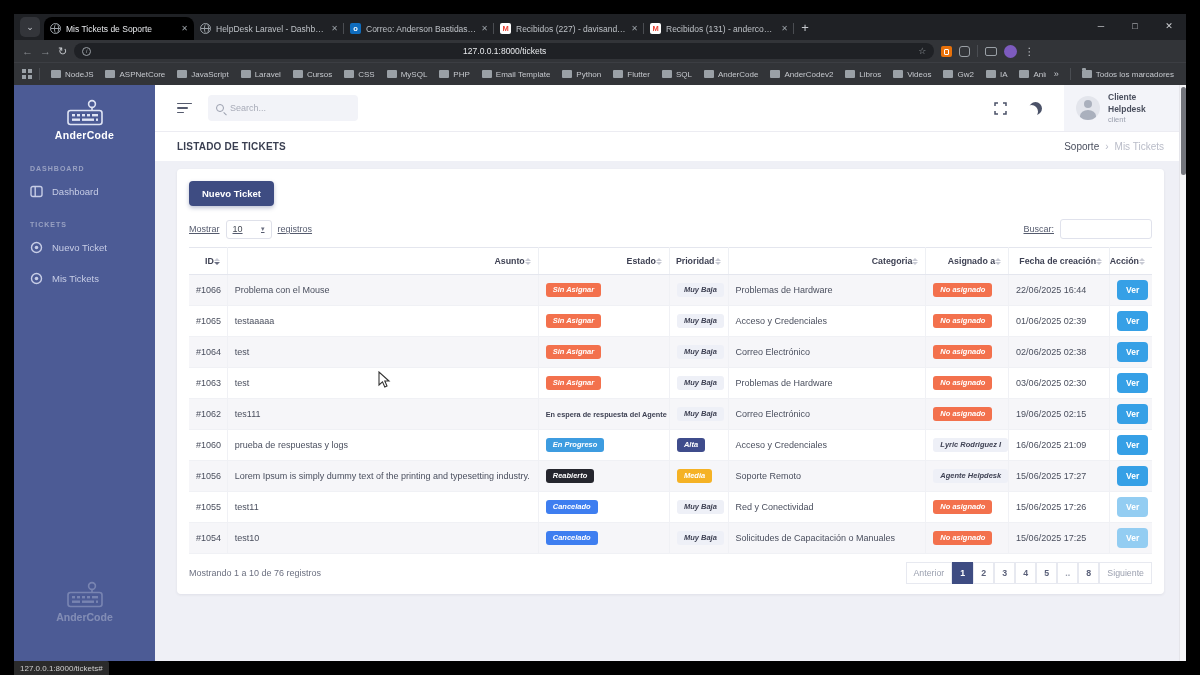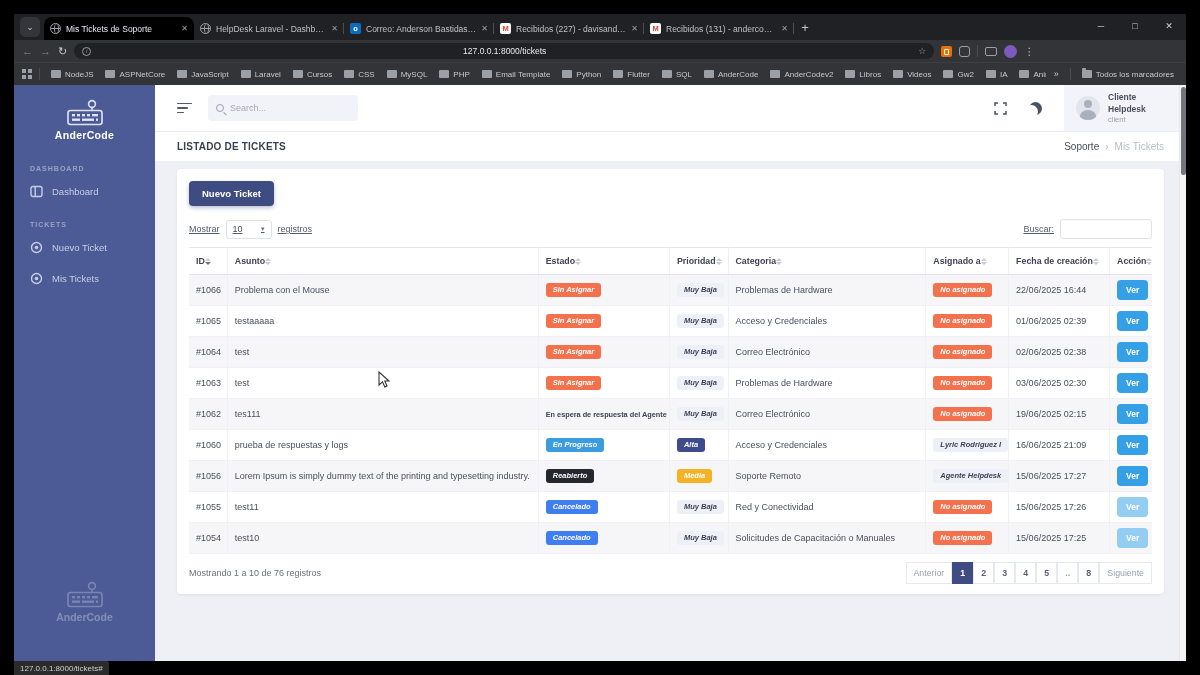--- a/index.html
+++ b/index.html
@@ -92,21 +92,21 @@
   .btn-primary { display:inline-block; background:#3e4c82; color:#fff; font-size:9.5px; font-weight:bold; padding:7px 13px; border-radius:4px; border:0; box-shadow:0 2px 4px rgba(62,76,130,.35); font-family:"Liberation Sans",sans-serif; }
   .ctl-row { display:flex; align-items:center; margin:13px 0 8px; font-size:9px; color:#555b6e;text-decoration:underline; }
   .pagesize { display:inline-flex; align-items:center; justify-content:space-between; width:46px; height:19px; border:1px solid #dfe1ea; border-radius:3px; margin:0 6px; padding:0 6px; color:#454a54; }
   .pagesize .chev { font-size:7px; color:#6c7080; }
   .buscar { margin-left:auto; display:flex; align-items:center; gap:6px; }
   .buscar input { width:92px; height:20px; border:1px solid #e0e2ec; border-radius:3px; outline:none; font-size:9px; padding:0 5px; font-family:"Liberation Sans",sans-serif; }
 
   table { width:100%; border-collapse:collapse; table-layout:fixed; }
   thead th { font-size:8.8px; color:#3f4254; text-align:left; padding:8px 7px; border-top:1px solid #e4e6ee; border-bottom:1px solid #e4e6ee; border-right:1px solid #eef0f4; white-space:nowrap; }
   thead th:last-child { border-right:0; }
-  th .th-in { display:flex; align-items:center; justify-content:flex-start; gap:0; }
+  th .th-in { display:flex; align-items:center; justify-content:flex-end; gap:0; }
   .sort { display:inline-flex; flex-direction:column; gap:1px; }
   .sort b { width:0; height:0; border-left:3px solid transparent; border-right:3px solid transparent; }
   .sort b.up { border-bottom:3.5px solid #c8cad4; } .sort b.dn { border-top:3.5px solid #c8cad4; }
   .sort.active b.dn { border-top-color:#6b6f82; }
   tbody td { font-size:9px; color:#4a4f5e; padding:0 7px; height:31px; border-bottom:1px solid #f0f1f5; border-right:1px solid #f0f1f5; overflow:hidden; white-space:nowrap; }
   tbody td:last-child { border-right:0; }
   tbody tr:nth-child(odd) { background:#f6f6f9; }
   .badge { display:inline-block; font-size:7.5px; font-weight:bold; color:#fff; padding:3px 7px; border-radius:3px; line-height:1;font-style:italic; }
   .b-orange { background:#f3714d; } .b-teal { background:#12b29a; } .b-blue { background:#3d9ce0; }
   .b-cancel { background:#3e7ef0; } .b-dark { background:#25262e; } .b-navy { background:#3f4c8c; }

